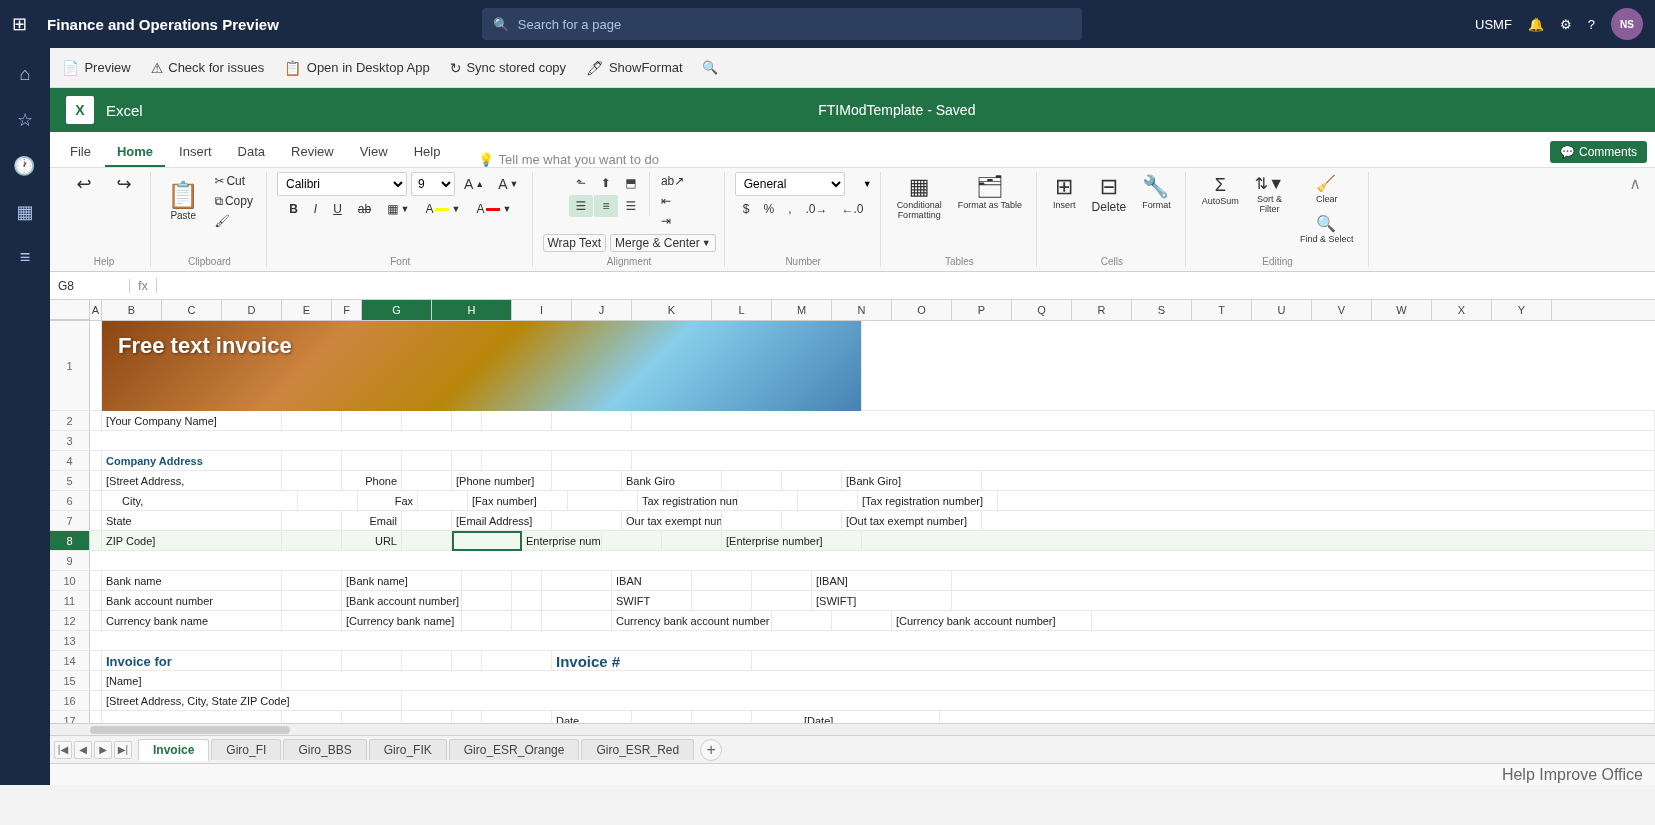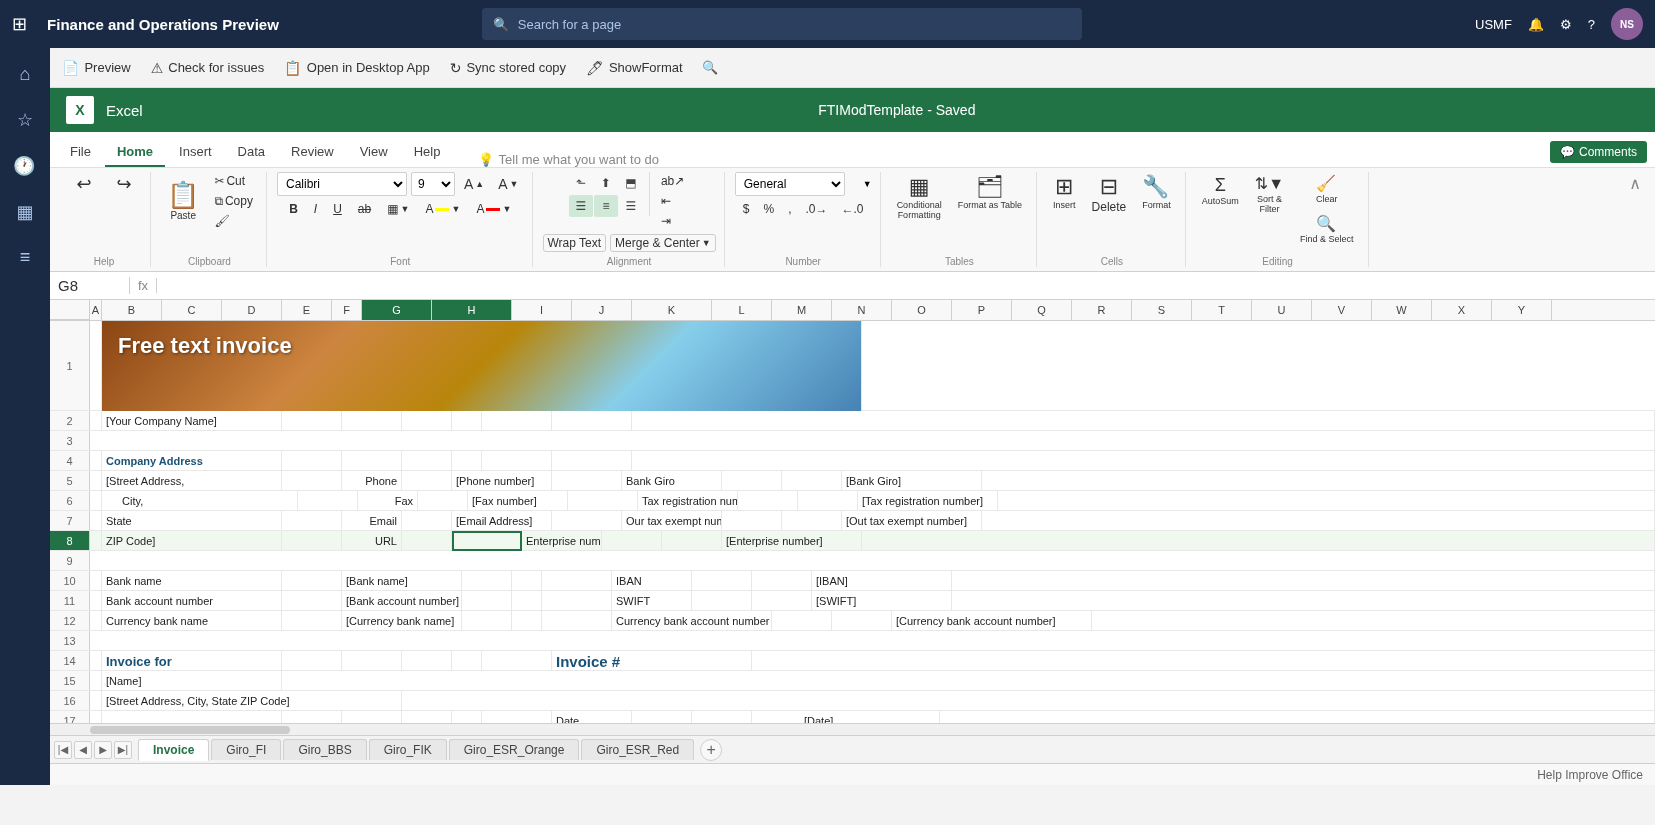--- a/index.html
+++ b/index.html
@@ -229,21 +229,21 @@
       display: flex;
       align-items: center;
       border-bottom: 1px solid #d0d0d0;
       height: 28px;
       background: white;
     }
     .cell-ref {
       width: 80px;
       border-right: 1px solid #d0d0d0;
       padding: 0 8px;
-      font-size: 15px;
+      font-size: 12px;
       color: #333;
       display: flex; align-items: center;
     }
     .formula-fx {
       padding: 0 8px;
       color: #888;
       font-size: 13px;
       border-right: 1px solid #d0d0d0;
     }
     .formula-input {
@@ -383,21 +383,21 @@
     }
 
     
     .status-bar {
       background: #f8f8f8;
       border-top: 1px solid #d0d0d0;
       height: 22px;
       display: flex;
       align-items: center;
       padding: 0 12px;
-      font-size: 12px;
+      font-size: 16px;
       color: #666;
       justify-content: flex-end;
     }
 
     
     .invoice-img {
       background: linear-gradient(135deg, #8b4513 0%, #cd853f 30%, #b8860b 50%, #87ceeb 70%, #4682b4 100%);
       height: 90px;
       display: flex;
       flex-direction: column;

